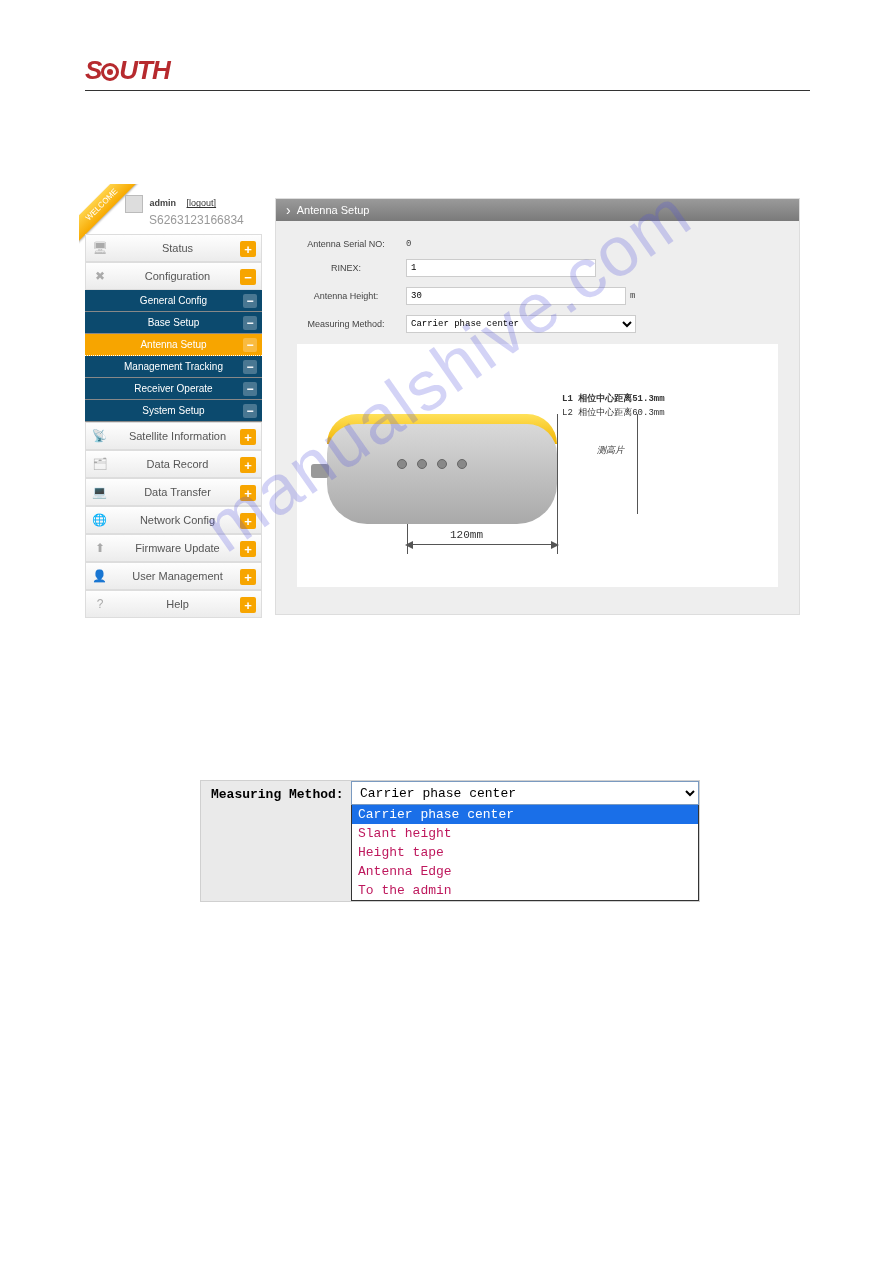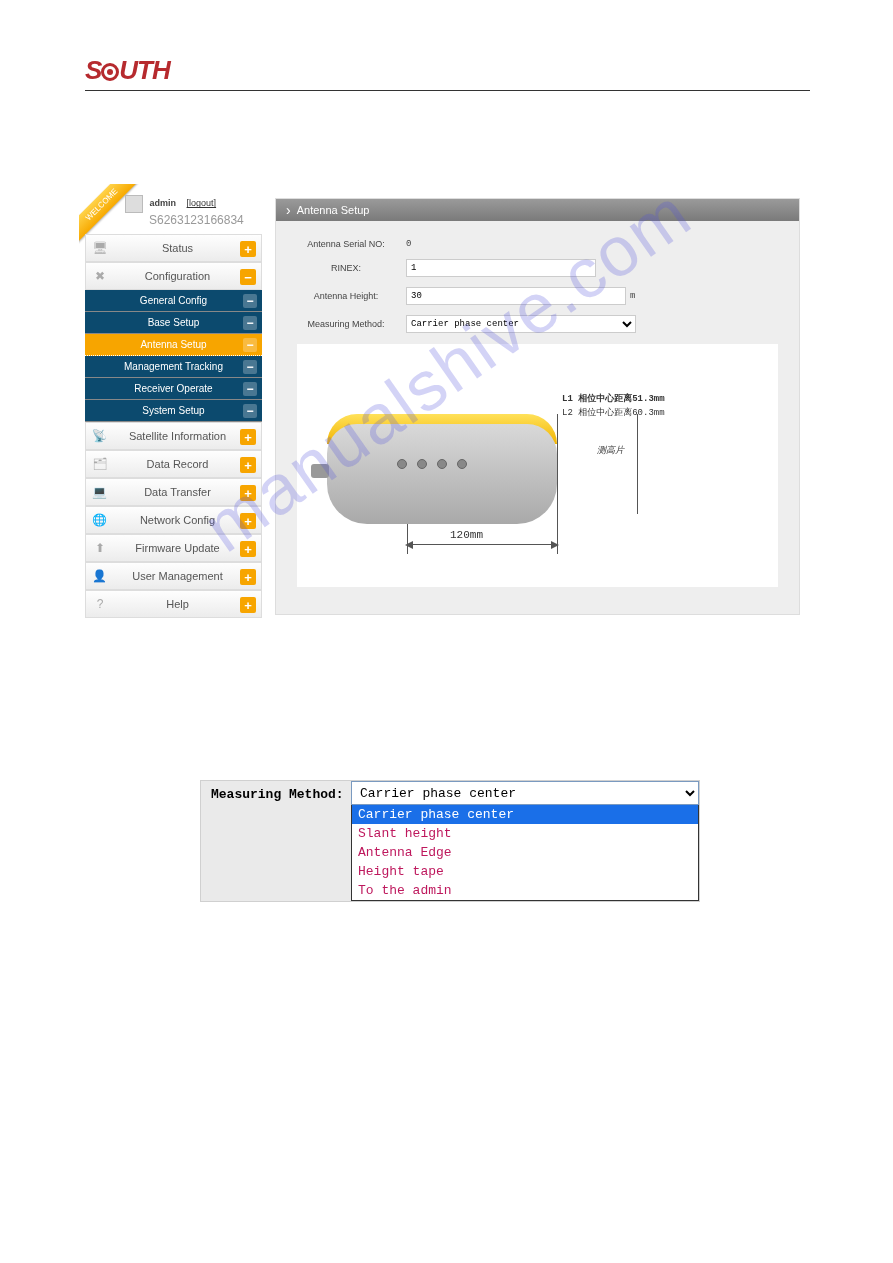--- a/index.html
+++ b/index.html
@@ -281,19 +281,19 @@
 <div class="detail-box">
   <div class="detail-row">
     <div class="detail-label">Measuring Method:</div>
     <div class="detail-select-wrap">
       <select class="detail-select">
         <option>Carrier phase center</option>
       </select>
       <div class="detail-options">
         <div class="detail-option sel">Carrier phase center</div>
         <div class="detail-option">Slant height</div>
+        <div class="detail-option">Height tape</div>
         <div class="detail-option">Antenna Edge</div>
-        <div class="detail-option">Height tape</div>
         <div class="detail-option">To the admin</div>
       </div>
     </div>
   </div>
 </div>
 
 </body></html>

